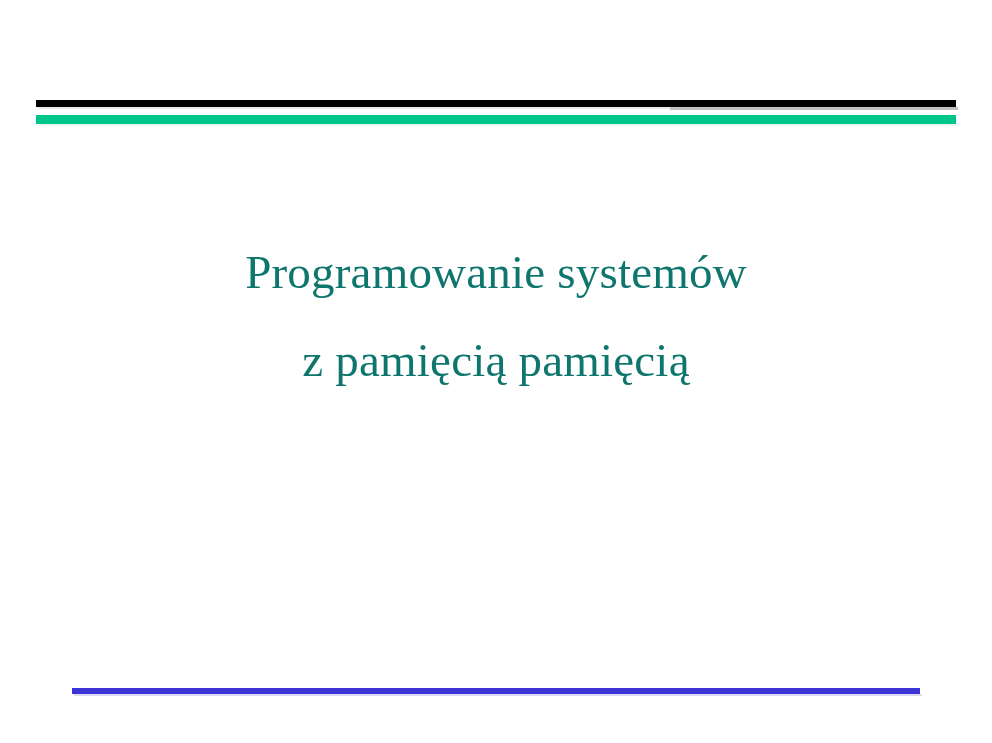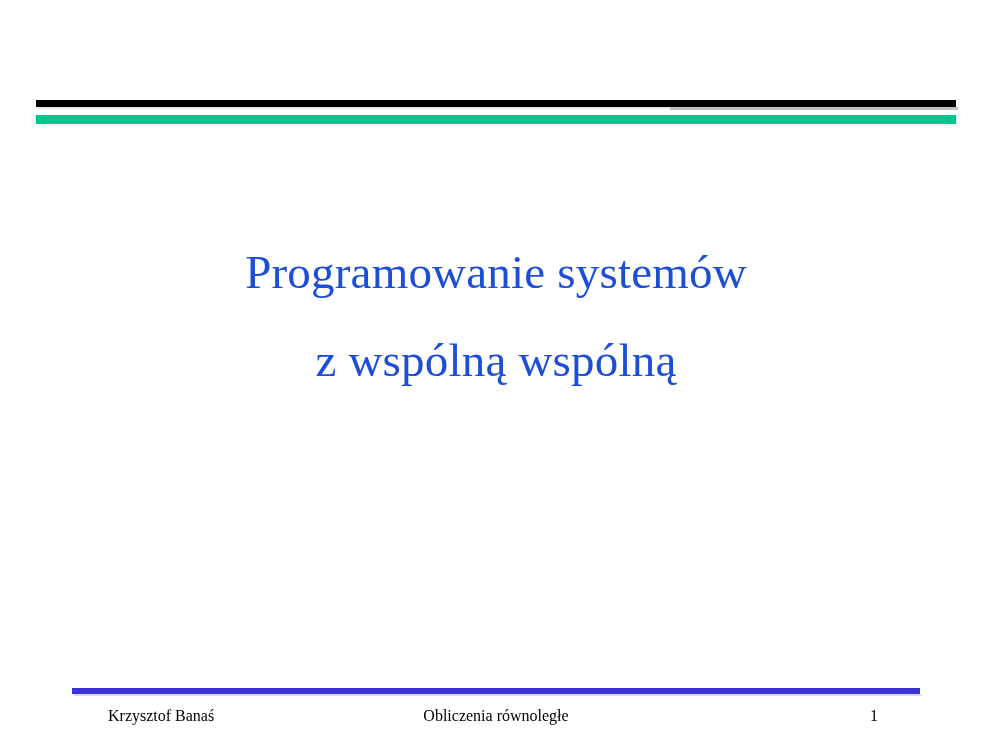--- a/index.html
+++ b/index.html
@@ -88,21 +88,21 @@
     text-align: center;
   }
 
   .title-line {
     display: block;
     font-family: "Liberation Serif", "DejaVu Serif", serif;
     font-size: 47px;
     font-weight: normal;
     line-height: 88px;
     letter-spacing: 0.2px;
-    color: #1d4ed8;
+    color: #0f766e;
     white-space: nowrap;
   }
 
   
   .footer-rule {
     position: absolute;
     left: 72px;
     top: 688px;
     width: 848px;
     height: 6px;
@@ -161,25 +161,20 @@
   <div class="top-rules">
     <div class="rule-black"></div>
     <div class="rule-black-shadow2"></div>
     <div class="rule-black-shadow"></div>
     <div class="rule-teal"></div>
     <div class="rule-teal-shadow"></div>
   </div>
 
   <div class="title-block">
     <span class="title-line">Programowanie systemów</span>
-    <span class="title-line">z wspólną wspólną</span>
+    <span class="title-line">z pamięcią pamięcią</span>
   </div>
 
   <div class="footer-rule"></div>
   <div class="footer-rule-shadow"></div>
 
-  <div class="footer">
-    <span class="footer-cell footer-author">Krzysztof Banaś</span>
-    <span class="footer-cell footer-center">Obliczenia równoległe</span>
-    <span class="footer-cell footer-page">1</span>
-  </div>
 
 </div>
 
 </body></html>

